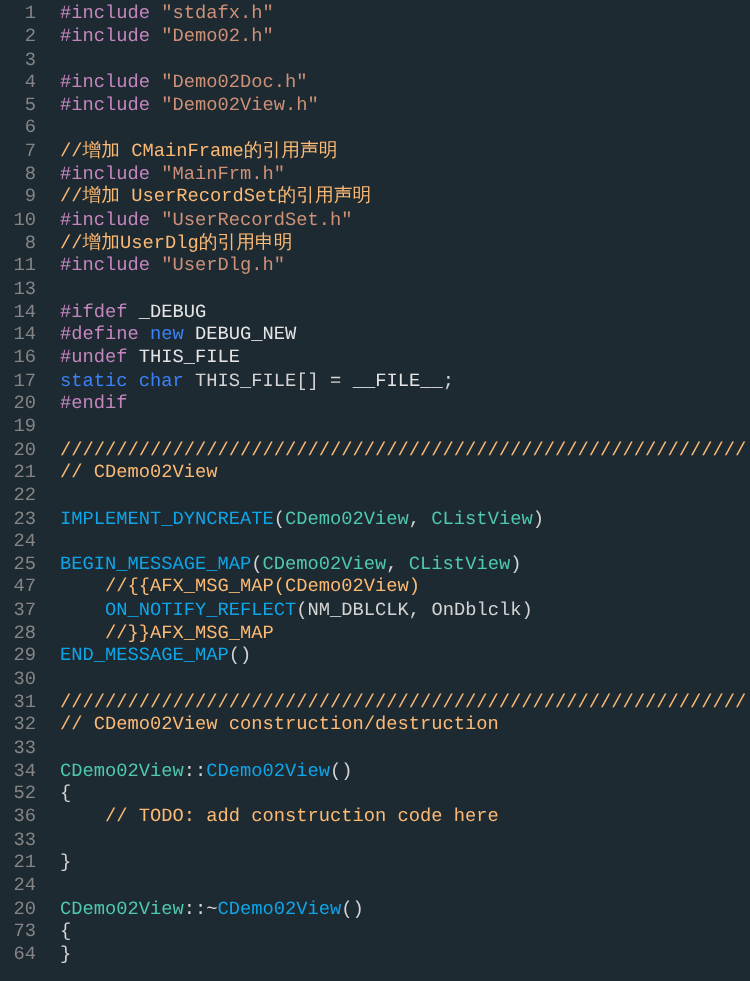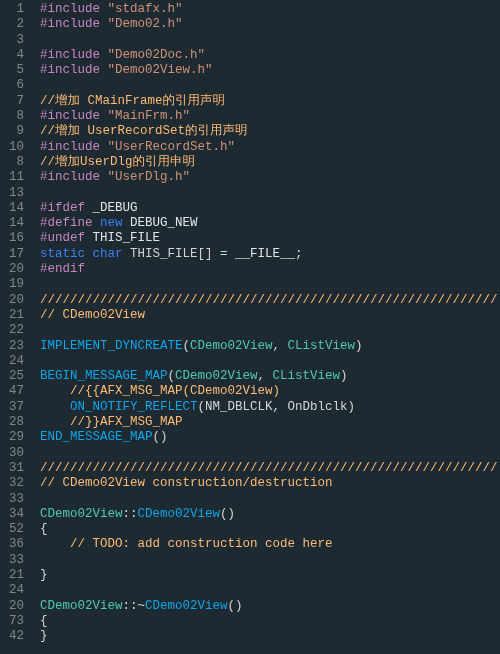--- a/index.html
+++ b/index.html
@@ -86,16 +86,16 @@
       <div class="line">32</div>
       <div class="line">33</div>
       <div class="line">34</div>
       <div class="line">52</div>
       <div class="line">36</div>
       <div class="line">33</div>
       <div class="line">21</div>
       <div class="line">24</div>
       <div class="line">20</div>
       <div class="line">73</div>
-      <div class="line">42</div>
+      <div class="line">64</div>
     </div>
   <div class="code" id="code"><div class="line"><span class="tok-pre">#include</span><span> </span><span class="tok-str">"stdafx.h"</span></div><div class="line"><span class="tok-pre">#include</span><span> </span><span class="tok-str">"Demo02.h"</span></div><div class="line">&nbsp;</div><div class="line"><span class="tok-pre">#include</span><span> </span><span class="tok-str">"Demo02Doc.h"</span></div><div class="line"><span class="tok-pre">#include</span><span> </span><span class="tok-str">"Demo02View.h"</span></div><div class="line">&nbsp;</div><div class="line"><span class="tok-cmt">//增加 CMainFrame的引用声明</span></div><div class="line"><span class="tok-pre">#include</span><span> </span><span class="tok-str">"MainFrm.h"</span></div><div class="line"><span class="tok-cmt">//增加 UserRecordSet的引用声明</span></div><div class="line"><span class="tok-pre">#include</span><span> </span><span class="tok-str">"UserRecordSet.h"</span></div><div class="line"><span class="tok-cmt">//增加UserDlg的引用申明</span></div><div class="line"><span class="tok-pre">#include</span><span> </span><span class="tok-str">"UserDlg.h"</span></div><div class="line">&nbsp;</div><div class="line"><span class="tok-pre">#ifdef</span><span> </span><span class="tok-macro">_DEBUG</span></div><div class="line"><span class="tok-pre">#define</span><span> </span><span class="tok-kw">new</span><span> </span><span class="tok-macro">DEBUG_NEW</span></div><div class="line"><span class="tok-pre">#undef</span><span> </span><span class="tok-macro">THIS_FILE</span></div><div class="line"><span class="tok-kw">static</span><span> </span><span class="tok-kw">char</span><span> </span><span>THIS_FILE[] = </span><span class="tok-macro">__FILE__</span><span>;</span></div><div class="line"><span class="tok-pre">#endif</span></div><div class="line">&nbsp;</div><div class="line"><span class="tok-cmt">/////////////////////////////////////////////////////////////</span></div><div class="line"><span class="tok-cmt">// CDemo02View</span></div><div class="line">&nbsp;</div><div class="line"><span class="tok-fn">IMPLEMENT_DYNCREATE</span><span>(</span><span class="tok-type">CDemo02View</span><span>, </span><span class="tok-type">CListView</span><span>)</span></div><div class="line">&nbsp;</div><div class="line"><span class="tok-fn">BEGIN_MESSAGE_MAP</span><span>(</span><span class="tok-type">CDemo02View</span><span>, </span><span class="tok-type">CListView</span><span>)</span></div><div class="line"><span>    </span><span class="tok-cmt">//{{AFX_MSG_MAP(CDemo02View)</span></div><div class="line"><span>    </span><span class="tok-fn">ON_NOTIFY_REFLECT</span><span>(</span><span>NM_DBLCLK</span><span>, </span><span>OnDblclk</span><span>)</span></div><div class="line"><span>    </span><span class="tok-cmt">//}}AFX_MSG_MAP</span></div><div class="line"><span class="tok-fn">END_MESSAGE_MAP</span><span>()</span></div><div class="line">&nbsp;</div><div class="line"><span class="tok-cmt">/////////////////////////////////////////////////////////////</span></div><div class="line"><span class="tok-cmt">// CDemo02View construction/destruction</span></div><div class="line">&nbsp;</div><div class="line"><span class="tok-type">CDemo02View</span><span>::</span><span class="tok-fn">CDemo02View</span><span>()</span></div><div class="line"><span>{</span></div><div class="line"><span>    </span><span class="tok-cmt">// TODO: add construction code here</span></div><div class="line">&nbsp;</div><div class="line"><span>}</span></div><div class="line">&nbsp;</div><div class="line"><span class="tok-type">CDemo02View</span><span>::~</span><span class="tok-fn">CDemo02View</span><span>()</span></div><div class="line"><span>{</span></div><div class="line"><span>}</span></div></div>
 </div>
 
 </body></html>

